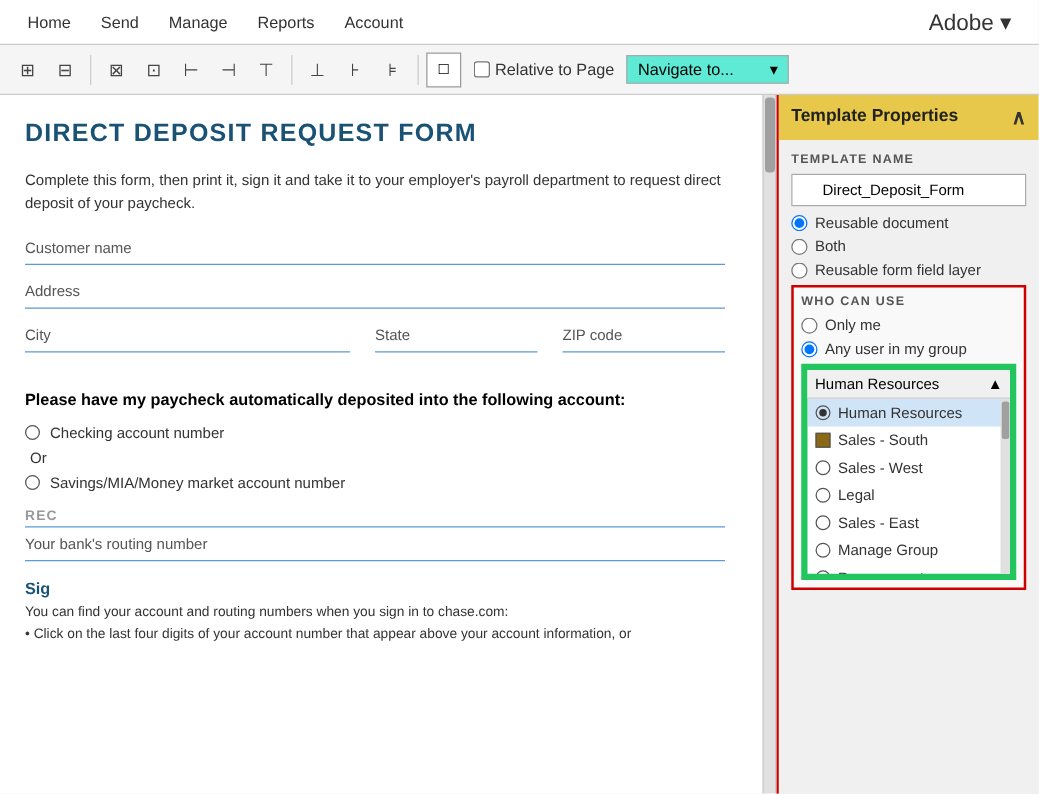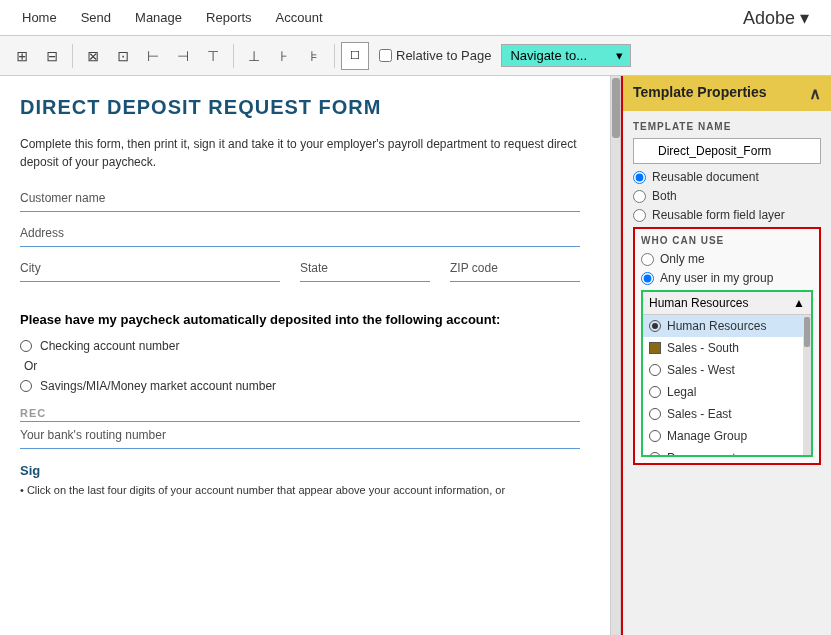--- a/index.html
+++ b/index.html
@@ -286,21 +286,21 @@
       padding: 6px;
       margin-top: 4px;
       background: #f9f9f9;
     }
     #who-can-use-section .panel-section-label {
       margin-top: 0;
     }
 
     
     .group-list-container {
-      border: 2px solid #22c55e;
+      border: 5px solid #22c55e;
       background: #fff;
       margin-top: 4px;
       position: relative;
     }
     .group-list-header {
       background: #f0f0f0;
       padding: 4px 6px;
       font-size: 12px;
       display: flex;
       justify-content: space-between;
@@ -443,20 +443,21 @@
       </div>
 
       <div class="doc-section-label">REC</div>
 
       <div class="doc-field">
         <div class="doc-field-label">Your bank's routing number</div>
       </div>
 
       <div class="doc-sig-label">Sig</div>
 
+      <div class="doc-small-text">You can find your account and routing numbers when you sign in to chase.com:</div>
       <div class="doc-small-text">• Click on the last four digits of your account number that appear above your account information, or</div>
     </div>
 
     <div id="scroll-indicator">
       <div id="scroll-thumb"></div>
     </div>
   </div>
 
   <div id="right-panel">
 

